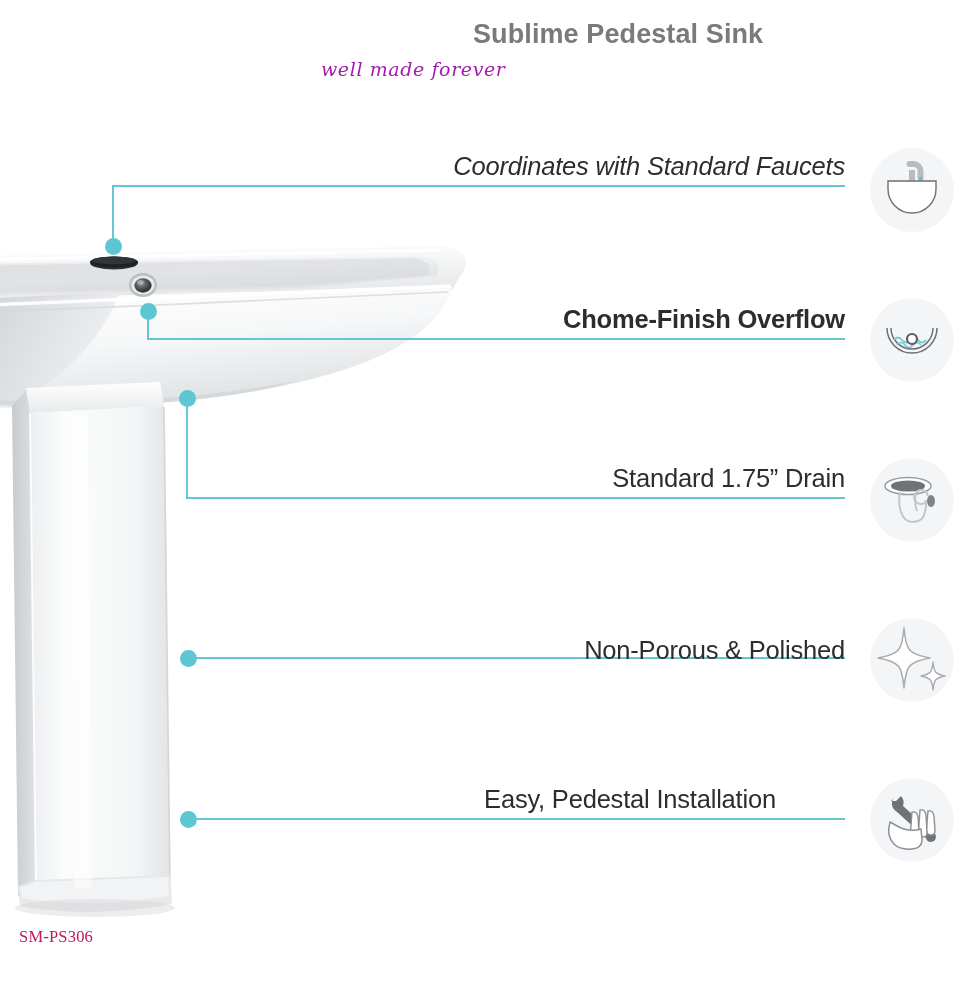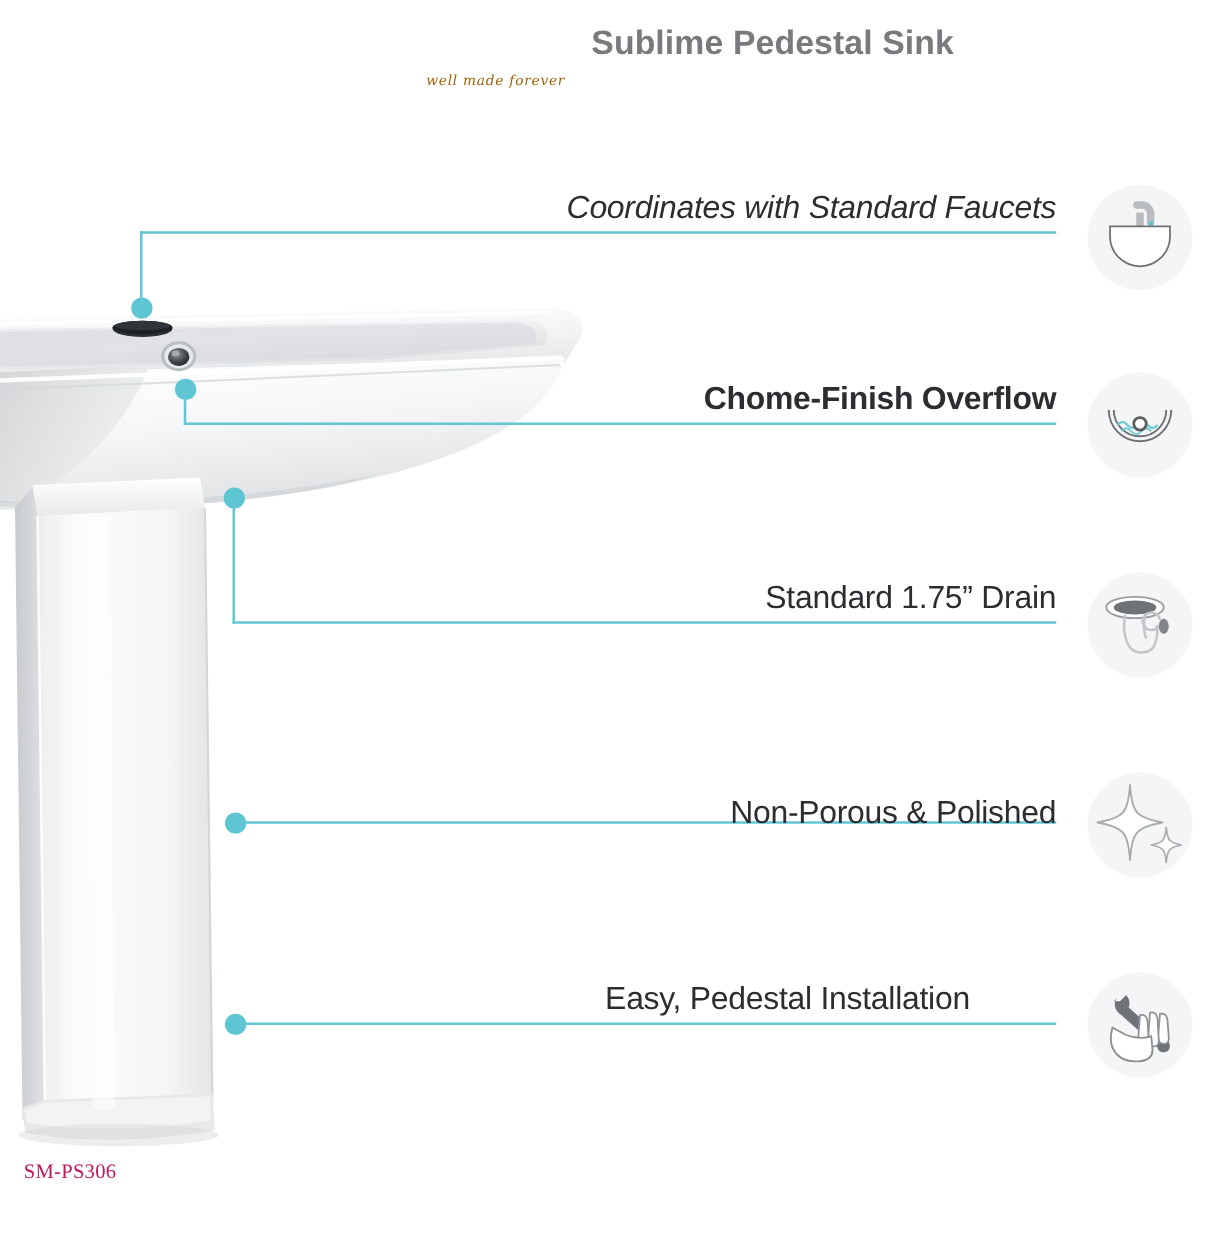--- a/index.html
+++ b/index.html
@@ -42,26 +42,26 @@
     line-height: 44px;
   }
   #brand-registered {
     font-size: 13px;
     vertical-align: super;
     font-style: normal;
     font-weight: normal;
   }
   #brand-tagline {
     position: absolute;
-    left: 136px; top: 44px;
+    left: 116px; top: 44px;
     font-family: "DejaVu Serif", serif;
     font-style: italic;
-    font-size: 11px;
+    font-size: 19px;
     letter-spacing: 0.6px;
-    color: #a16207;
+    color: #a21caf;
     white-space: nowrap;
   }
   #product-title {
     position: absolute;
     left: 473px; top: 19px;
     font-size: 27px;
     font-weight: bold;
     color: #79797e;
     letter-spacing: 0.1px;
     white-space: nowrap;

